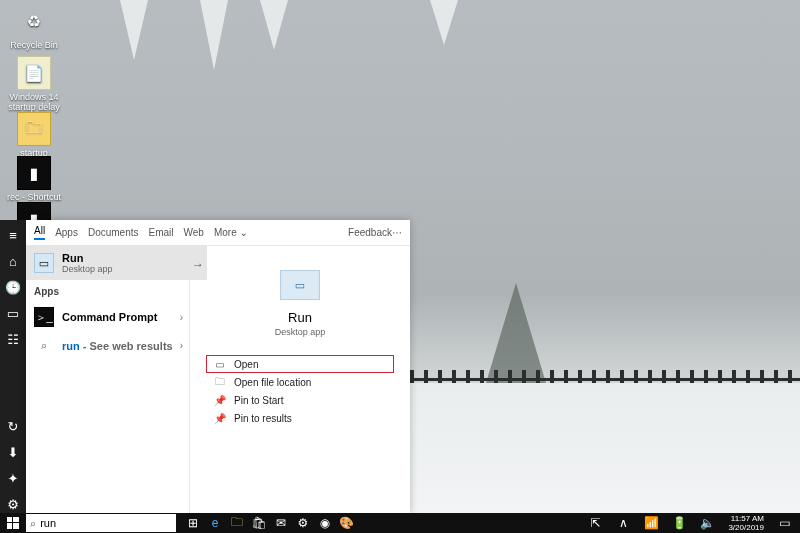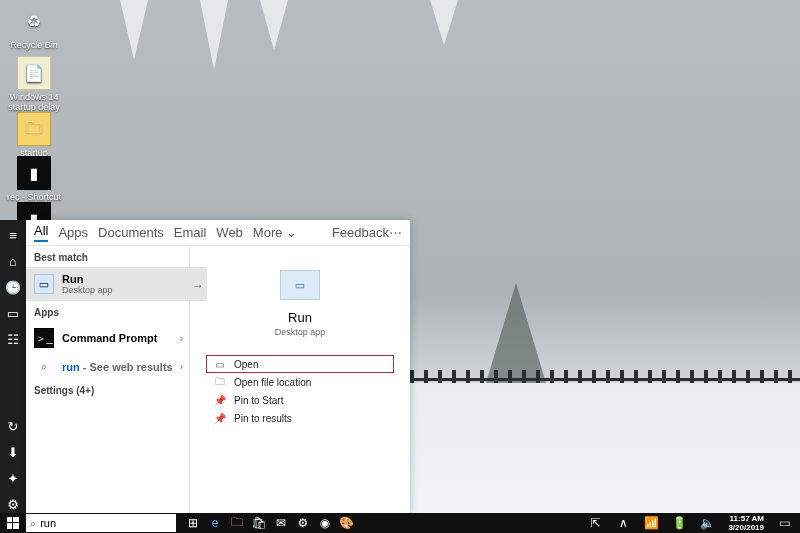--- a/index.html
+++ b/index.html
@@ -29,21 +29,21 @@
   .dicon.cmd .glyph{ background:#0c0c0c; border-color:#000;}
 
   
   #rail { position:absolute; left:0; top:220px; bottom:20px; width:26px; background:#1f1f1f; display:flex; flex-direction:column; align-items:center; color:#fff; padding-top:6px; gap:8px;}
   #rail .ritem{ width:18px; height:18px; font-size:13px; display:flex; align-items:center; justify-content:center; cursor:pointer;}
   #rail .spacer{ flex:1; }
 
   
   #search-panel{ position:absolute; left:26px; bottom:20px; width:384px; height:293px; background:#fff; display:flex; font-size:11px; color:#222; box-shadow:0 0 8px rgba(0,0,0,.25);}
   #sp-left{ width:164px; border-right:1px solid #e6e6e6; display:flex; flex-direction:column;}
-  #sp-tabs{ height:26px; display:flex; align-items:center; gap:10px; padding:0 8px; border-bottom:1px solid #e6e6e6; color:#555; font-size:13px; width:384px; position:absolute; top:0; left:0; background:#fff;}
+  #sp-tabs{ height:26px; display:flex; align-items:center; gap:10px; padding:0 8px; border-bottom:1px solid #e6e6e6; color:#555; font-size:10px; width:384px; position:absolute; top:0; left:0; background:#fff;}
   #sp-tabs .tab.active{ color:#000; border-bottom:2px solid #0078d7; padding-bottom:2px;}
   #sp-tabs .right{ margin-left:auto; display:flex; color:#555;align-items:center;}
   #sp-body{ display:flex; width:100%; height:100%; padding-top:26px;}
   .section-label{ font-size:10px; color:#444; padding:6px 8px 4px; font-weight:600;}
   .result{ display:flex; align-items:center; padding:6px 8px; gap:8px; position:relative;}
   .result.highlight{ background:#e5e5e5;}
   .result .ricon{ width:20px; height:20px; background:#d4e8f7; border:1px solid #a8c7dd; display:flex; align-items:center; justify-content:center; font-size:11px;}
   .result .ricon.cmd{ background:#0c0c0c; color:#fff; border-color:#000;}
   .result .rtext .t{ font-size:11px; font-weight:600; color:#000;}
   .result .rtext .s{ font-size:9px; color:#666;}
@@ -61,21 +61,21 @@
 
   
   #taskbar{ position:absolute; left:0; right:0; bottom:0; height:20px; background:#101010; display:flex; align-items:center; color:#fff; font-size:10px;}
   #start{ width:26px; height:20px; display:flex; align-items:center; justify-content:center; cursor:pointer;}
   #start svg{ width:12px; height:12px;}
   #searchbox{ width:150px; height:18px; background:#fff; color:#000; display:flex; align-items:center; padding:0 4px; gap:4px; margin-right:6px;}
   #searchbox .mag{ color:#555; font-size:11px;}
   #searchbox input{ border:none; outline:none; font-size:11px; width:100%; background:transparent;}
   .tbicon{ width:22px; height:20px; display:flex; align-items:center; justify-content:center; cursor:pointer; font-size:12px;}
   #tray{ margin-left:auto; display:flex; align-items:center; gap:6px; padding-right:4px;}
-  #clock{ text-align:right; line-height:9px; font-size:8px; padding:0 4px;font-weight:bold;}
+  #clock{ text-align:right; line-height:9px; font-size:8px; padding:0 4px;}
 </style>
 </head>
 <body>
 
 <div id="desktop">
   <div class="icicle i1"></div>
   <div class="icicle i2"></div>
   <div class="icicle i3"></div>
   <div class="icicle i4"></div>
   <div class="tree t1"></div>
@@ -126,21 +126,20 @@
       <span class="tab">Web</span>
       <span class="tab"><span>More</span> <span>⌄</span></span>
       <span class="right">
         <span>Feedback</span>
         <span>⋯</span>
       </span>
     </div>
 
     <div id="sp-body">
       <div id="sp-left">
-        <div class="section-label">Best match</div>
         <div class="result highlight">
           <div class="ricon">▭</div>
           <div class="rtext">
             <div class="t">Run</div>
             <div class="s">Desktop app</div>
           </div>
           <div class="arrowbox">→</div>
         </div>
 
         <div class="section-label">Apps</div>
@@ -153,21 +152,20 @@
         </div>
 
         <div class="result">
           <div style="width:20px;text-align:center;color:#555">⌕</div>
           <div class="rtext">
               <div class="t" style="font-weight:700"><span class="link">run</span><span style="color:#666"> - See web results</span></div>
             </div>
           <div class="chev">›</div>
         </div>
 
-        <div class="section-label">Settings (4+)</div>
       </div>
 
       <div id="sp-right">
         <div class="bigicon">▭</div>
         <div class="title">Run</div>
         <div class="sub">Desktop app</div>
 
         <div class="action sel">
           <span class="aicon">▭</span>
           <span>Open</span>

